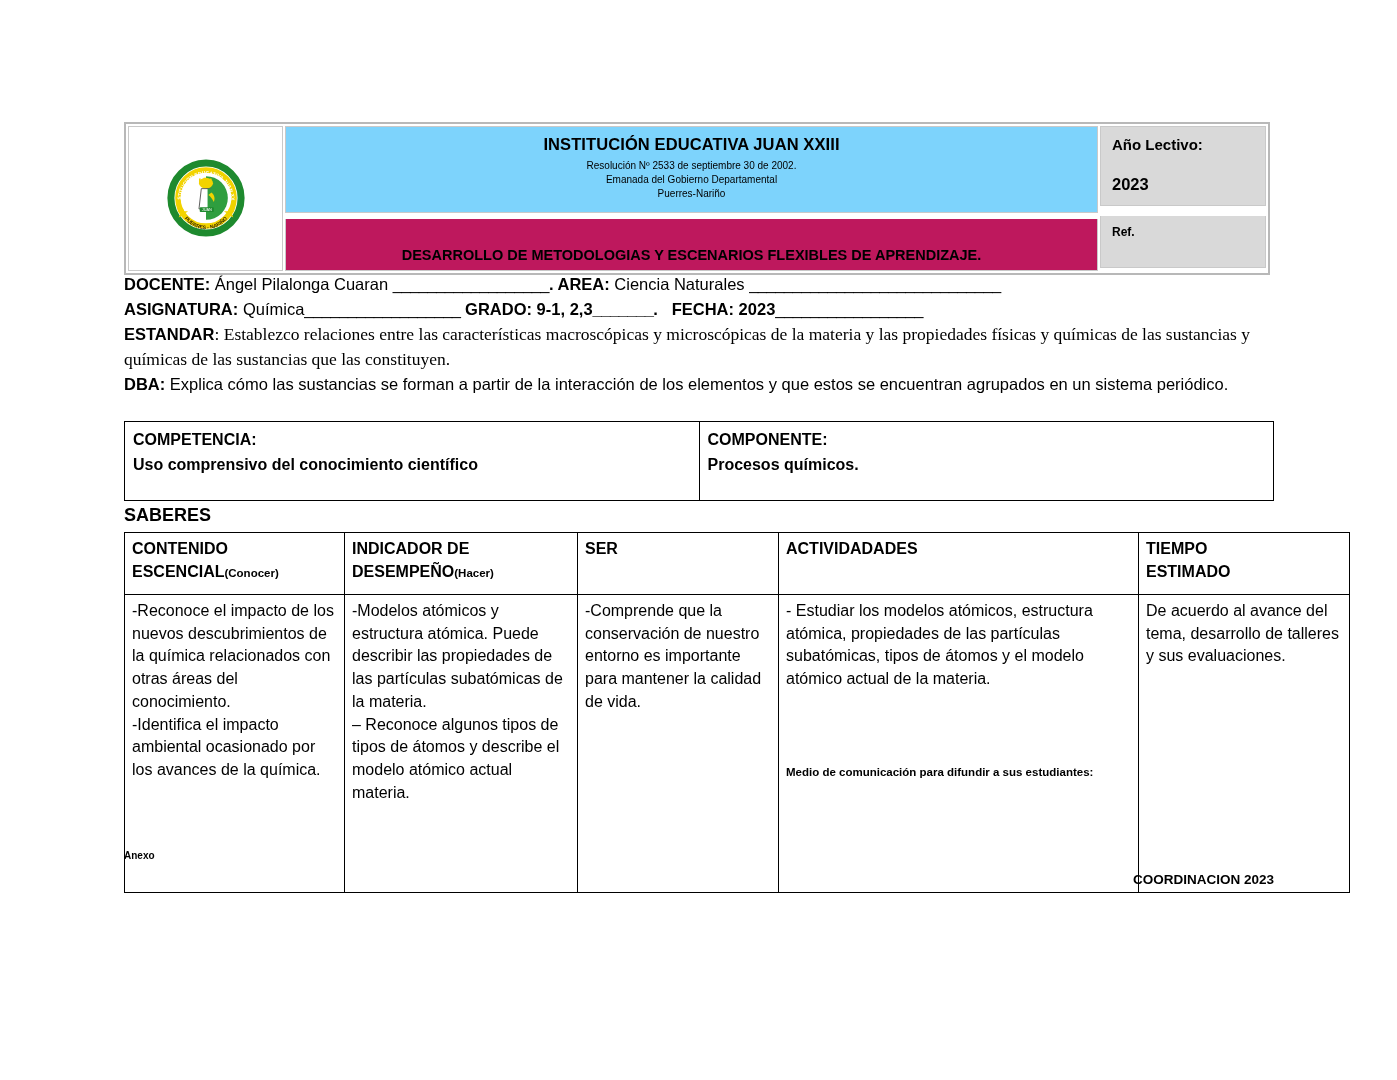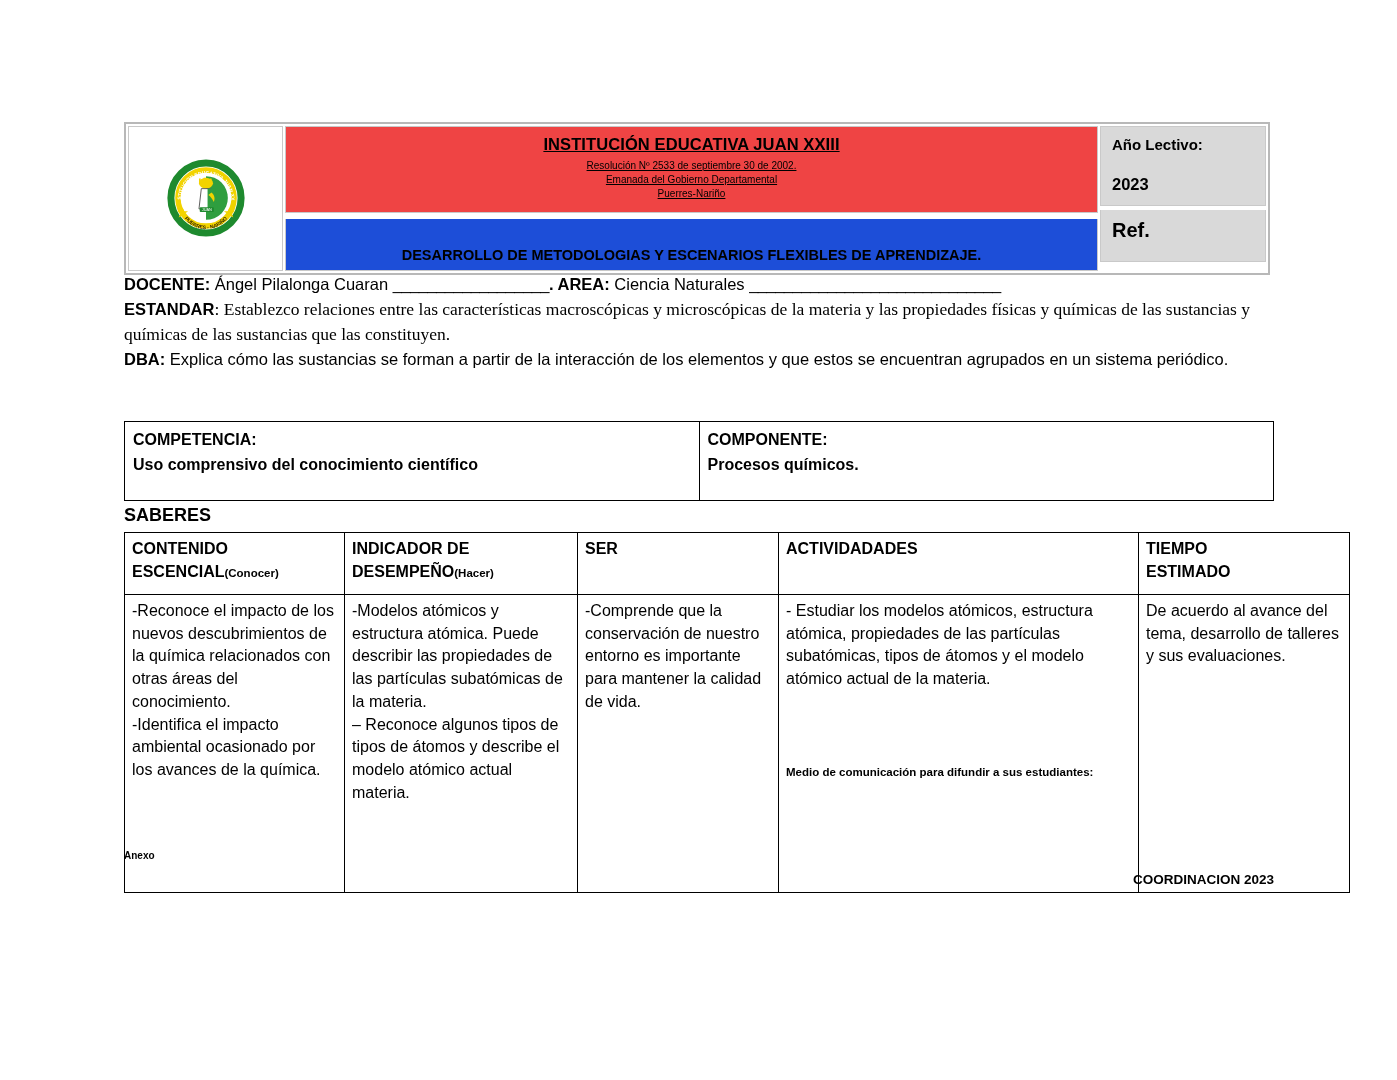--- a/index.html
+++ b/index.html
@@ -52,39 +52,38 @@
     flex: 1;
     display: flex;
     flex-direction: column;
     margin: 2px 0;
   }
   .inst-cell {
     border: 1px solid #c9c9c9;
     box-sizing: border-box;
     padding: 8px 6px 10px 6px;
     text-align: center;
-    background: #ef4444;
+    background: #7dd3fc;
     min-height: 80px;
-    text-decoration: underline;
   }
   .inst-title {
     font-weight: bold;
     font-size: 16.5px;
     letter-spacing: 0.1px;
     margin-bottom: 5px;
   }
   .inst-line {
     font-size: 10px;
     line-height: 1.42;
   }
   .dev-cell {
     border: 1px solid #c9c9c9;
     border-top: none;
     box-sizing: border-box;
-    background: #1d4ed8;
+    background: #be185d;
     min-height: 52px;
     display: flex;
     align-items: flex-end;
     justify-content: center;
     padding-bottom: 7px;
     margin-top: 6px;
   }
   .dev-text {
     font-weight: bold;
     font-size: 14.5px;
@@ -112,23 +111,23 @@
     font-size: 16.5px;
     margin-top: 22px;
   }
   .ref-cell {
     border: 1px solid #c9c9c9;
     border-top: none;
     box-sizing: border-box;
     background: #d9d9d9;
     min-height: 52px;
     padding: 9px 0 12px 11px;
-    margin-top: 4px;
-    font-weight: bold;
-    font-size: 20px;
+    margin-top: 10px;
+    font-weight: bold;
+    font-size: 12px;
   }
 
   
   .logo {
     position: relative;
     width: 78px;
     height: 78px;
   }
 
   
@@ -312,20 +311,28 @@
   <div class="meta">
 
     <div class="meta-row">
       <b>DOCENTE:</b>
       <span>Ángel Pilalonga Cuaran</span>
       <span class="rule">__________________</span><b>. AREA:</b>
       <span>Ciencia Naturales</span>
       <span class="rule">_____________________________</span>
     </div>
 
+    <div class="meta-row">
+      <b>ASIGNATURA:</b>
+      <span>Química</span><span class="rule">__________________</span>
+      <b>GRADO:</b>
+      <b>9-1, 2,3</b><b class="rule">_______</b><b>.</b>
+      &nbsp;&nbsp;<b>FECHA:</b>
+      <b>2023</b><span class="rule">_________________</span>
+    </div>
 
     <div class="serif-para">
       <b>ESTANDAR</b><span>: Establezco relaciones entre las características macroscópicas y microscópicas de la materia y las propiedades físicas y químicas de las sustancias y químicas de las sustancias que las constituyen.</span>
     </div>
 
     <div class="dba-para">
       <b>DBA:</b><span> Explica cómo las sustancias se forman a partir de la interacción de los elementos y que estos se encuentran agrupados en un sistema periódico.</span>
     </div>
 
   </div>

